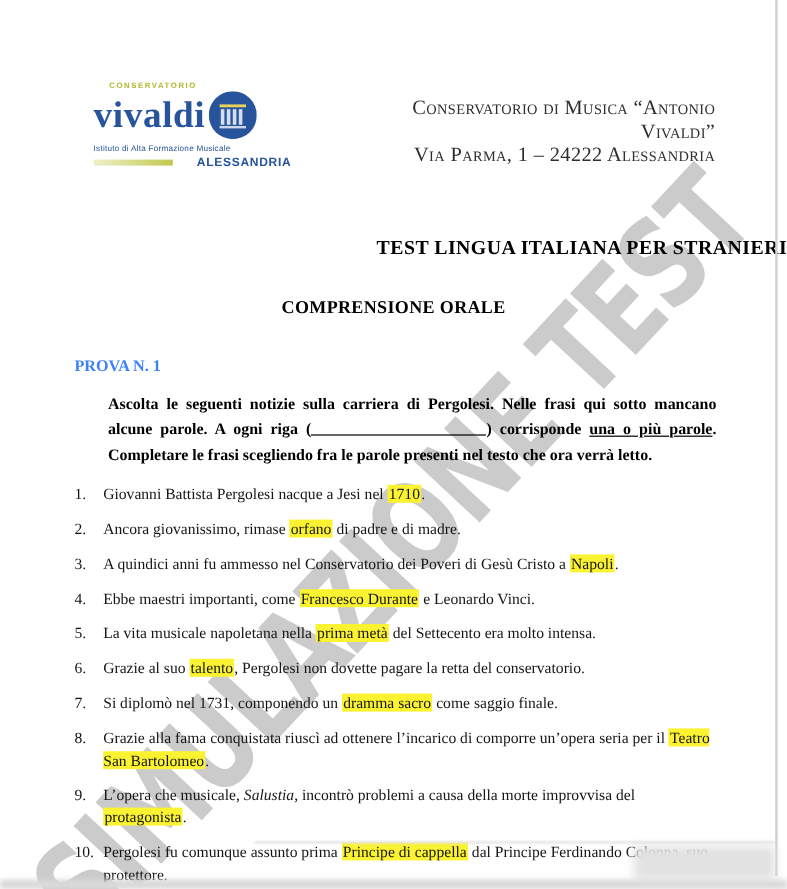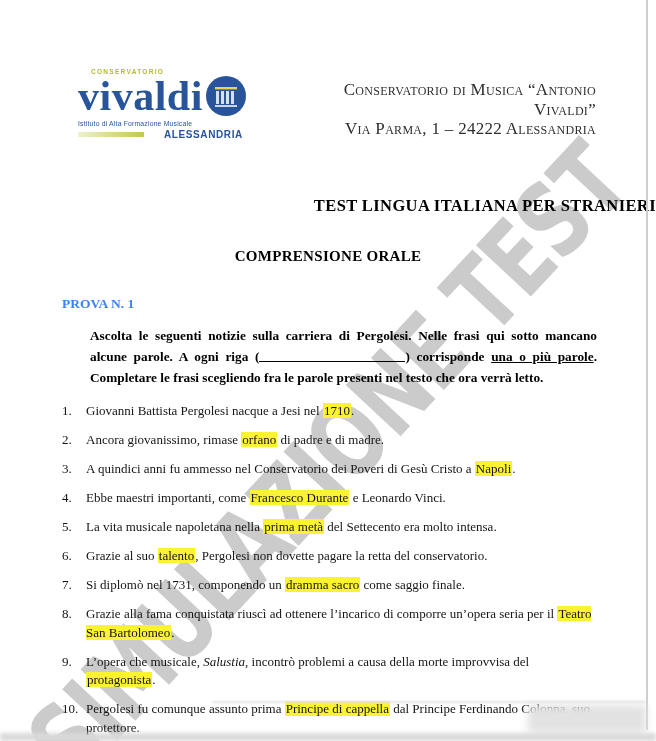--- a/index.html
+++ b/index.html
@@ -33,21 +33,21 @@
   }
   .logo{width:168px;flex:none;}
   .logo-top{
     font-family:"Liberation Sans", sans-serif;
     font-size:6.5px;font-weight:bold;letter-spacing:1.3px;
     color:#b5b92f;margin-left:13px;
   }
   .logo-main{display:flex;align-items:center;margin-top:-1px;}
   .logo-name{
     font-family:"Liberation Serif", serif;
-    font-weight:bold;font-size:42px;line-height:0.92;
+    font-weight:bold;font-size:31px;line-height:0.92;
     color:#27549b;letter-spacing:0.5px;
   }
   .logo-icon{margin-left:3px;flex:none;position:relative;top:2px;}
   .logo-sub{
     font-family:"Liberation Sans", sans-serif;
     font-size:6.8px;color:#27549b;margin-top:2px;letter-spacing:.2px;
   }
   .logo-bottom{display:flex;align-items:center;margin-top:2px;}
   .logo-bar{width:66px;height:5px;background:linear-gradient(90deg,#eff1ca,#c2c84e);flex:none;}
   .logo-city{

